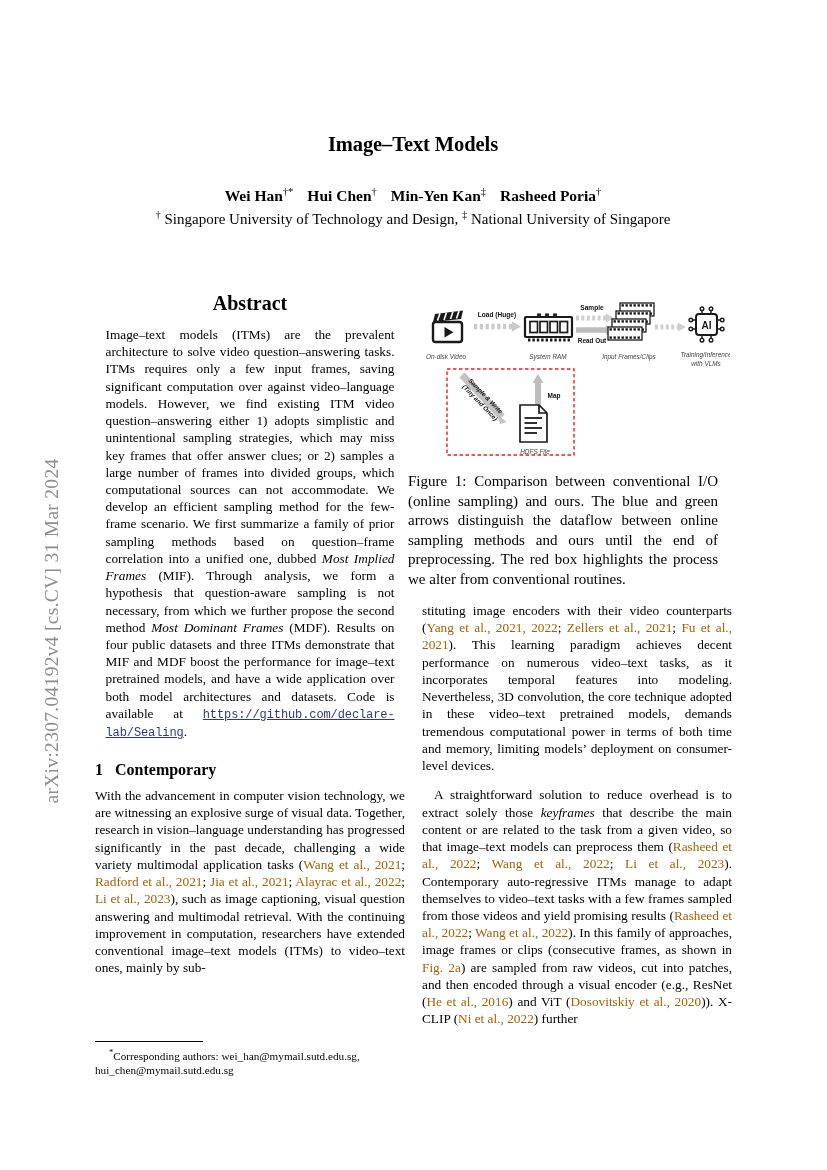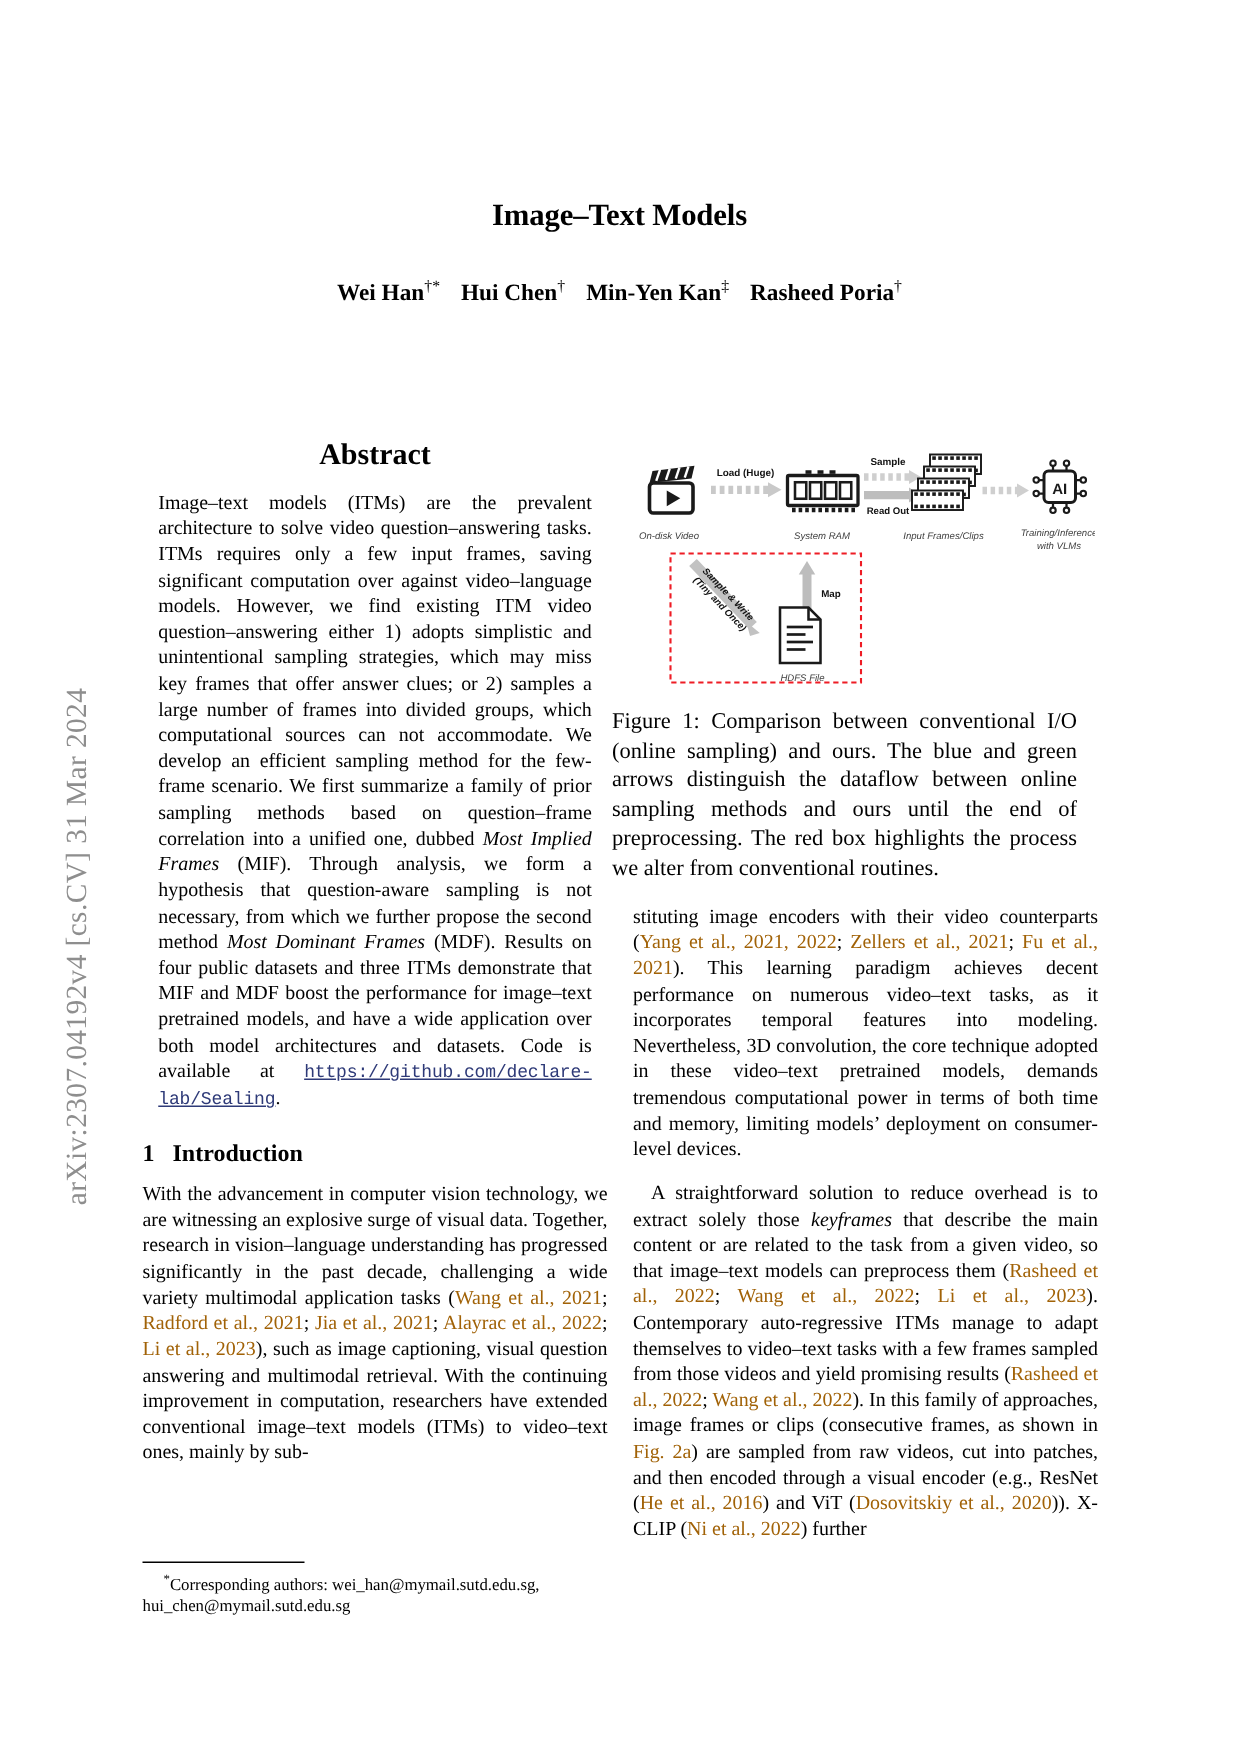--- a/index.html
+++ b/index.html
@@ -180,29 +180,35 @@
 
   <div class="title">
     <br>
     <span>Image–Text Models</span>
   </div>
 
   <div class="authors">
     <span>Wei Han</span><sup>†*</sup><span class="sep"></span><span>Hui Chen</span><sup>†</sup><span class="sep"></span><span>Min-Yen Kan</span><sup>‡</sup><span class="sep"></span><span>Rasheed Poria</span><sup>†</sup>
   </div>
 
+  <div class="affil">
+    <sup>†</sup>
+    <span>Singapore University of Technology and Design,</span>
+    <sup>‡</sup>
+    <span>National University of Singapore</span>
+  </div>
 
   <div class="col-left">
     <div class="abstract-head">Abstract</div>
     <div class="abstract-body">
       <span>Image–text models (ITMs) are the prevalent architecture to solve video question–answering tasks. ITMs requires only a few input frames, saving significant computation over against video–language models. However, we find existing ITM video question–answering either 1) adopts simplistic and unintentional sampling strategies, which may miss key frames that offer answer clues; or 2) samples a large number of frames into divided groups, which computational sources can not accommodate. We develop an efficient sampling method for the few-frame scenario.  We first summarize a family of prior sampling methods based on question–frame correlation into a unified one, dubbed </span><em>Most Implied Frames</em><span> (MIF). Through analysis, we form a hypothesis that question-aware sampling is not necessary, from which we further propose the second method </span><em>Most Dominant Frames</em><span> (MDF). Results on four public datasets and three ITMs demonstrate that MIF and MDF boost the performance for image–text pretrained models, and have a wide application over both model architectures and datasets. Code is available at </span><a class="mono" href="#">https://github.com/declare-lab/Sealing</a><span>.</span>
     </div>
 
     <div class="sec-head">
-      <span class="num">1</span><span>Introduction</span>
+      <span class="num">1</span><span>Contemporary</span>
     </div>
 
     <p class="body">
       <span>With the advancement in computer vision technology, we are witnessing an explosive surge of visual data. Together, research in vision–language understanding has progressed significantly in the past decade, challenging a wide variety multimodal application tasks (</span><span class="cite">Wang et al., 2021</span><span>; </span><span class="cite">Radford et al., 2021</span><span>; </span><span class="cite">Jia et al., 2021</span><span>; </span><span class="cite">Alayrac et al., 2022</span><span>; </span><span class="cite">Li et al., 2023</span><span>), such as image captioning, visual question answering and multimodal retrieval.  With the continuing improvement in computation, researchers have extended conventional image–text models (ITMs) to video–text ones, mainly by sub-</span>
     </p>
   </div>
 
   <div class="footnote-wrap">
     <div class="footnote-rule"></div>
     <div class="footnote">

